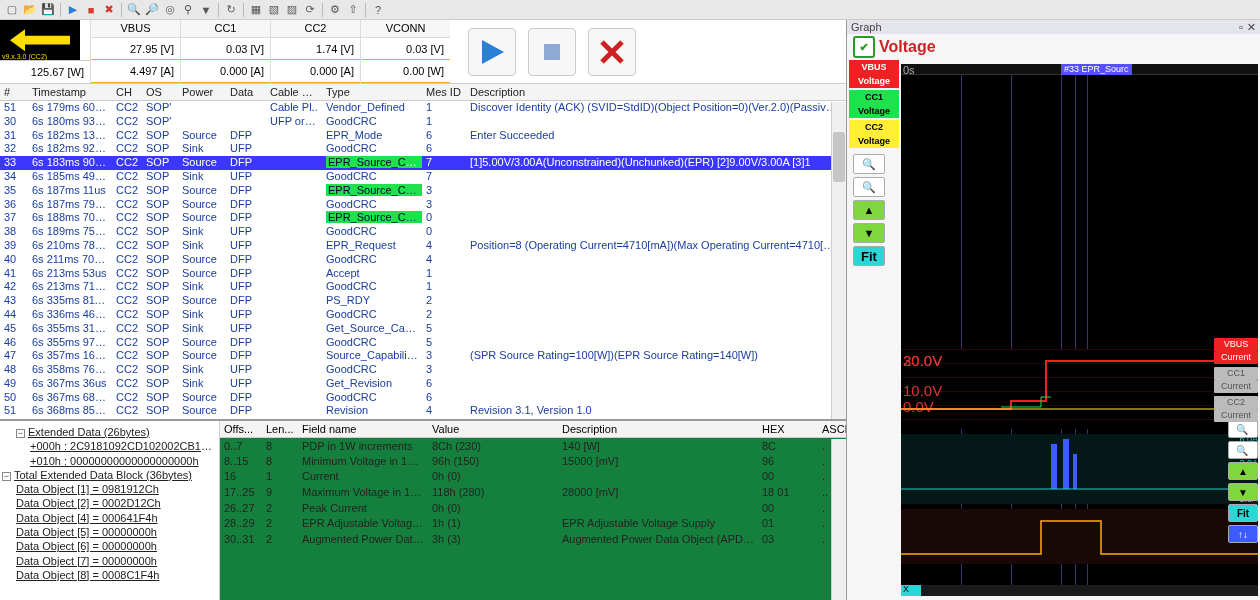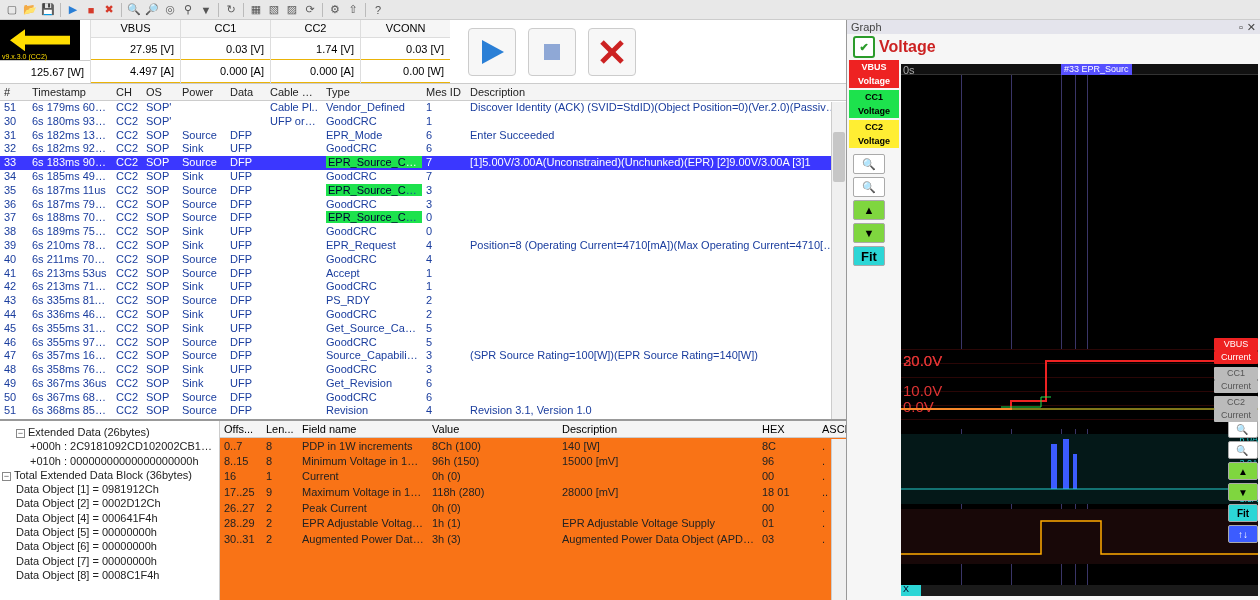--- a/index.html
+++ b/index.html
@@ -33,26 +33,26 @@
 .packets th { text-align:left; padding: 2px 4px; background:#f4f4f4; border-bottom:1px solid #ccc; font-weight:400; color:#222; white-space:nowrap; overflow:hidden; text-overflow:ellipsis; }
 .packets td { padding: 0 4px; height:13.8px; line-height:13.7px; white-space:nowrap; overflow:hidden; text-overflow:ellipsis; color:#1a3d9e; }
 .packets tr.sel td { background:#3b37ff; color:#fff; }
 .packets td.type-cell span.hl { background:#1de24d; color:#003; padding: 0 2px; }
 .packets .scrollbar { position:absolute; right:0; top:18px; bottom:0; width:15px; background:#f0f0f0; border-left:1px solid #ccc; }
 .packets .scrollbar .thumb { position:absolute; left:1px; right:1px; top:30px; height:50px; background:#c6c6c6; border-radius:2px; }
 
 
 .bottom { flex:1; display:flex; border-top:1px solid #999; }
 .tree-panel { width:220px; background:#fff; border-right:1px solid #ccc; padding:4px 2px; overflow:hidden; }
-.tree-panel .node { white-space:nowrap; overflow:hidden; text-overflow:ellipsis; color:#222; line-height:14.3px; }
+.tree-panel .node { white-space:nowrap; overflow:hidden; text-overflow:ellipsis; color:#222; line-height:14.3px;text-decoration:underline; }
 .tree-panel .indent1 { padding-left:14px; }
 .tree-panel .indent2 { padding-left:28px; }
 .tree-panel .expander { display:inline-block; width:9px; height:9px; border:1px solid #888; text-align:center; line-height:7px; font-size:9px; margin-right:3px; color:#555; }
 
-.detail-panel { flex:1; background:#f97316; overflow:hidden; position:relative; }
+.detail-panel { flex:1; background:#15803d; overflow:hidden; position:relative; }
 .detail-panel table { width:100%; border-collapse:collapse; table-layout:fixed; }
 .detail-panel th { text-align:left; padding:2px 4px; background:#f4f4f4; border-bottom:1px solid #ccc; font-weight:400; }
 .detail-panel td { padding:1px 4px; height:15.6px; color:#222; white-space:nowrap; overflow:hidden; text-overflow:ellipsis; }
 .detail-panel .scrollbar { position:absolute; right:0; top:18px; bottom:0; width:15px; background:#f0f0f0; border-left:1px solid #ccc; }
 
 
 .right-col { flex:1; display:flex; flex-direction:column; background:#f6f6f6; border-left:1px solid #999; }
 .graph-title { height:14px; background:#e4e4ec; display:flex; align-items:center; padding:0 4px; font-size:10px; color:#444;gap:28px; }
 .graph-title .right-icons { margin-left:auto; display:flex; gap:4px; }
 .graph-head { display:flex; align-items:center; gap:4px; padding:2px 6px; }
@@ -563,21 +563,21 @@
                 <th>Description</th>
                 <th>HEX</th>
                 <th>ASCII</th>
               </tr>
             </thead>
           <tbody id="det-body">
               <tr>
                 <td>0..7</td>
                 <td>8</td>
                 <td>PDP in 1W increments</td>
-                <td>8Ch (100)</td>
+                <td>8Ch (230)</td>
                 <td>140 [W]</td>
                 <td>8C</td>
                 <td>.</td>
               </tr>
               <tr>
                 <td>8..15</td>
                 <td>8</td>
                 <td>Minimum Voltage in 100m...</td>
                 <td>96h (150)</td>
                 <td>15000 [mV]</td>

